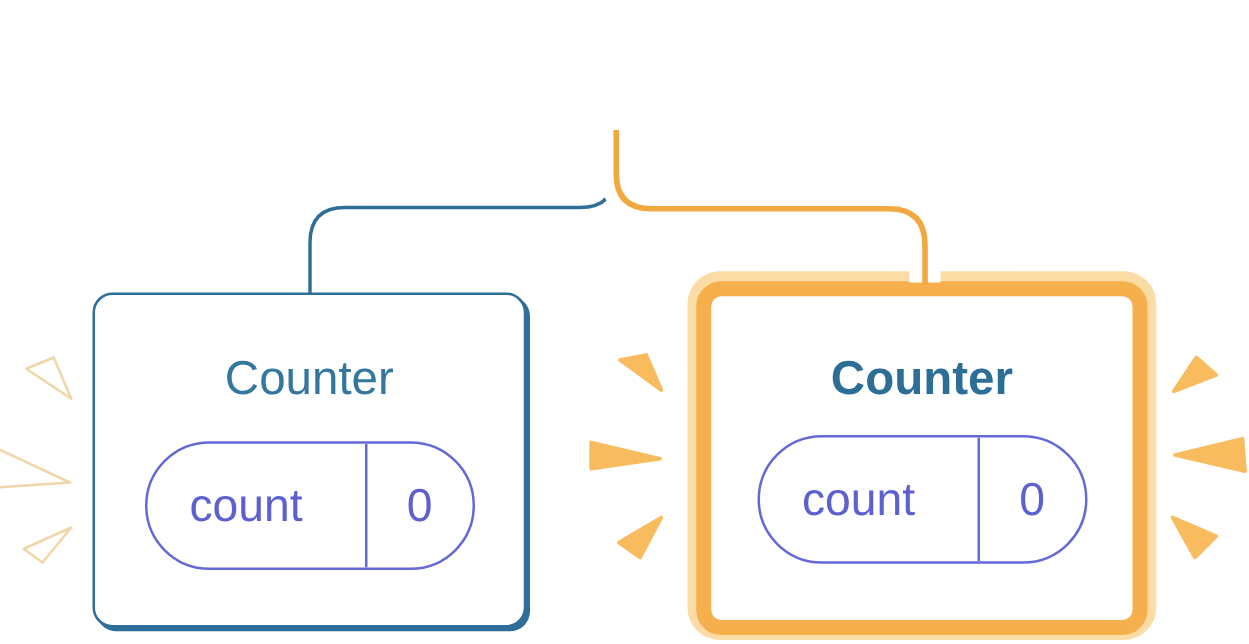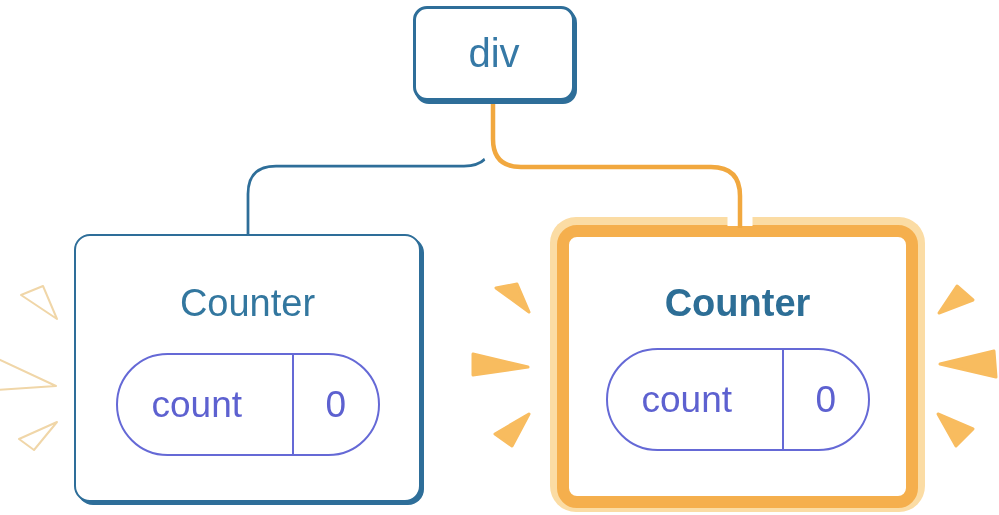--- a/index.html
+++ b/index.html
@@ -175,23 +175,20 @@
     <g>
       <polygon class="spark-orange" points="496,288 517,284 529,312"></polygon>
       <polygon class="spark-orange" points="473,354 473,375 528,367"></polygon>
       <polygon class="spark-orange" points="529,414 495,434 512,446"></polygon>
       <polygon class="spark-orange" points="939,313 957,286 973,300"></polygon>
       <polygon class="spark-orange" points="940,364 994,351 996,377"></polygon>
       <polygon class="spark-orange" points="938,414 973,429 956,446"></polygon>
     </g>
   </svg>
 
-  <div class="node-root">
-    <span class="node-label">div</span>
-  </div>
 
   <div class="card-left">
     <div class="card-title">Counter</div>
     <div class="pill">
       <div class="pill-key">count</div>
       <div class="pill-value">0</div>
     </div>
   </div>
 
   <div class="card-right-outer">

